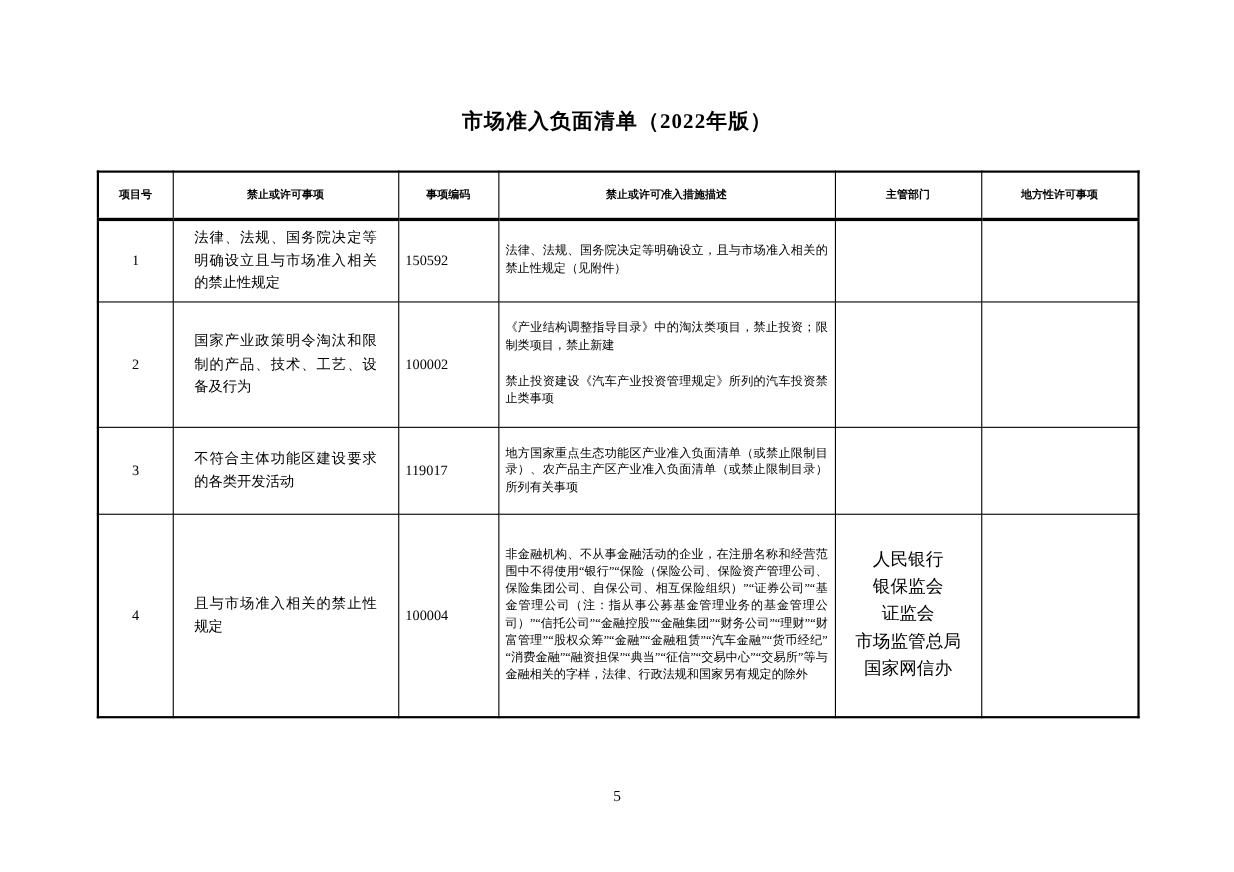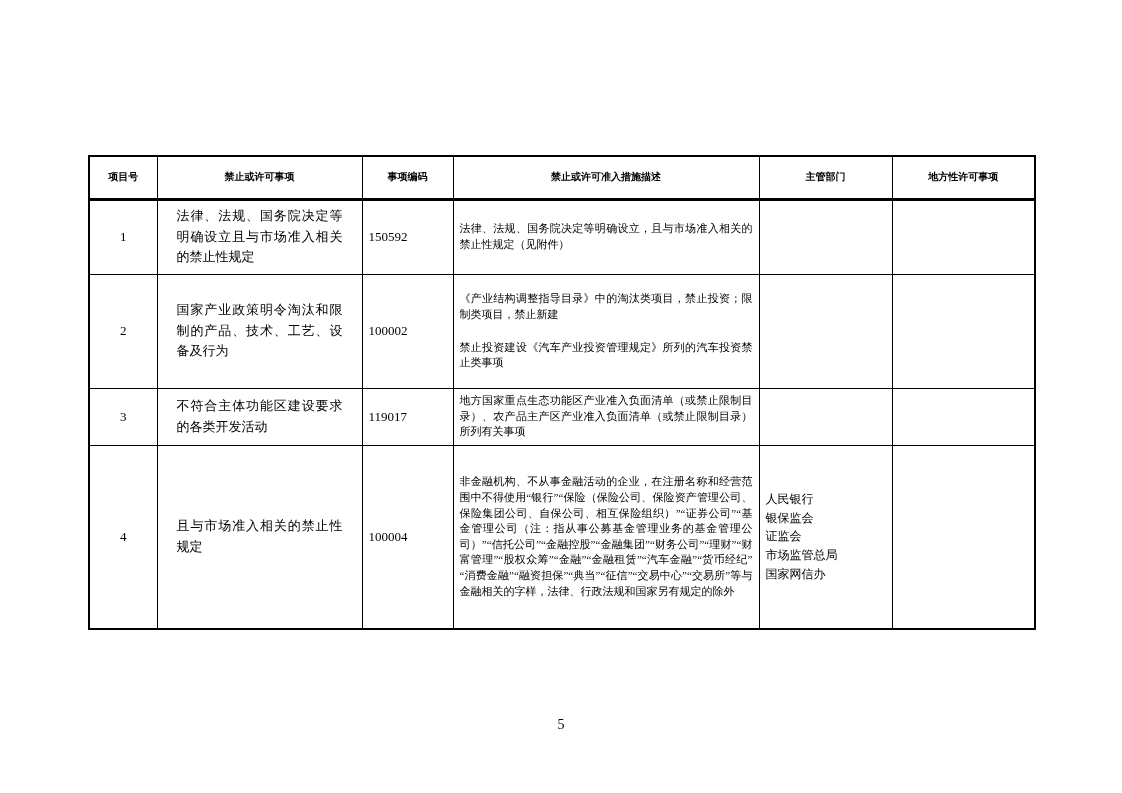--- a/index.html
+++ b/index.html
@@ -36,45 +36,46 @@
     height: 41px; font-size: 14px; font-weight: bold;
     text-align: left; padding-left: 6px;
     border-bottom: 2px solid #000;
   }
   td.cell-id { text-align: center; font-size: 13px; }
   td.cell-item {
     font-size: 13px; line-height: 1.6; padding: 3px 19px;
     text-align: justify; text-justify: inter-ideograph;
   }
   td.cell-code { font-size: 13px; padding-left: 6px; text-align: left; }
-  td.cell-desc { padding: 4px 6px; margin-left: 48px; }
+  td.cell-desc { padding: 16px 6px; margin-left: 48px; }
   .desc-p {
     font-size: 11px; line-height: 1.42; text-align: justify;
     text-justify: inter-ideograph;
   }
   .desc-p + .desc-p { margin-top: 1.55em; }
   td.cell-auth { padding: 3px 6px; }
-  .auth-line { font-size: 12px; line-height: 1.55; text-align: left; }
+  .auth-line { font-size: 16px; line-height: 1.55; text-align: center; }
   td.cell-local { padding: 3px 6px; font-size: 11.5px; }
 
   tr.r1 td { height: 75px; }
   tr.r2 td { height: 114px; }
   tr.r3 td { height: 57px; }
   tr.r4 td { height: 184px; }
 
   .page-num {
     position: absolute; top: 717px; left: 0; width: 100%;
     text-align: center; font-size: 14px;
   }
 </style>
 </head>
 <body>
 
 <div class="doc">
 
+  <h1 class="title">市场准入负面清单（2022年版）</h1>
 
   <table class="nlist">
     <colgroup>
       <col style="width:68px">
         <col style="width:205px">
         <col style="width:91px">
       <col style="width:306px">
         <col style="width:133px">
         <col style="width:143px">
     </colgroup>

